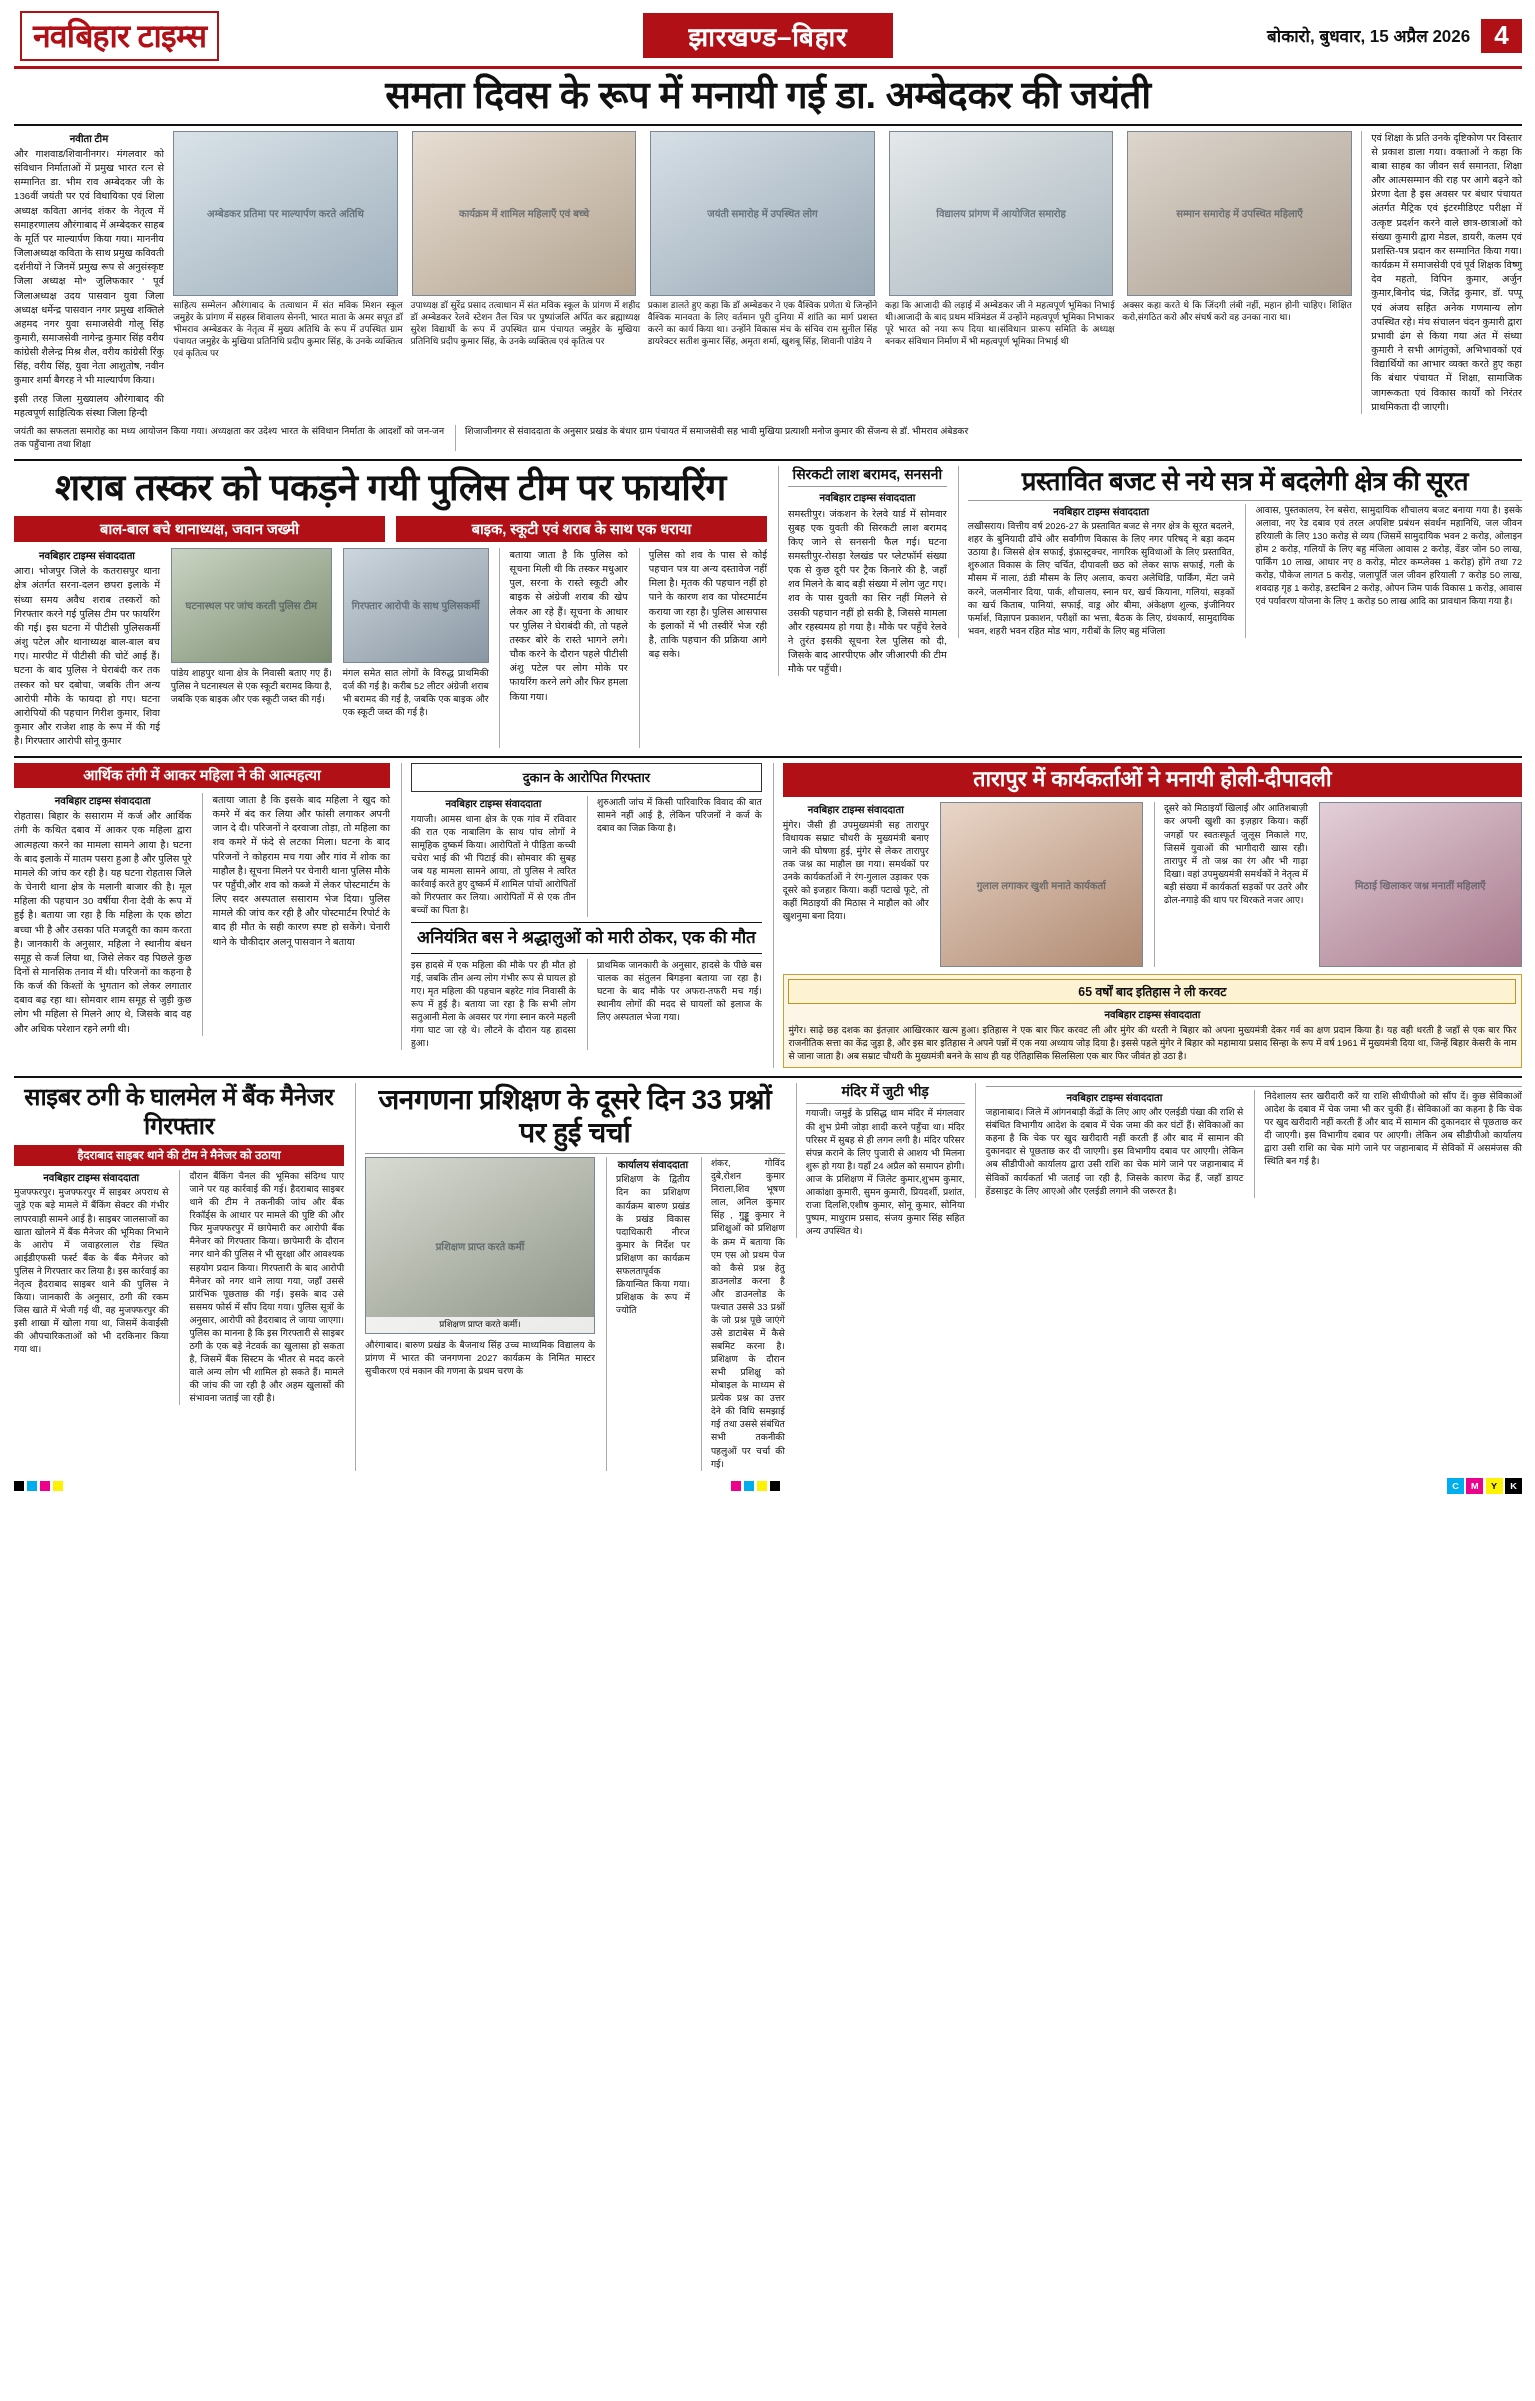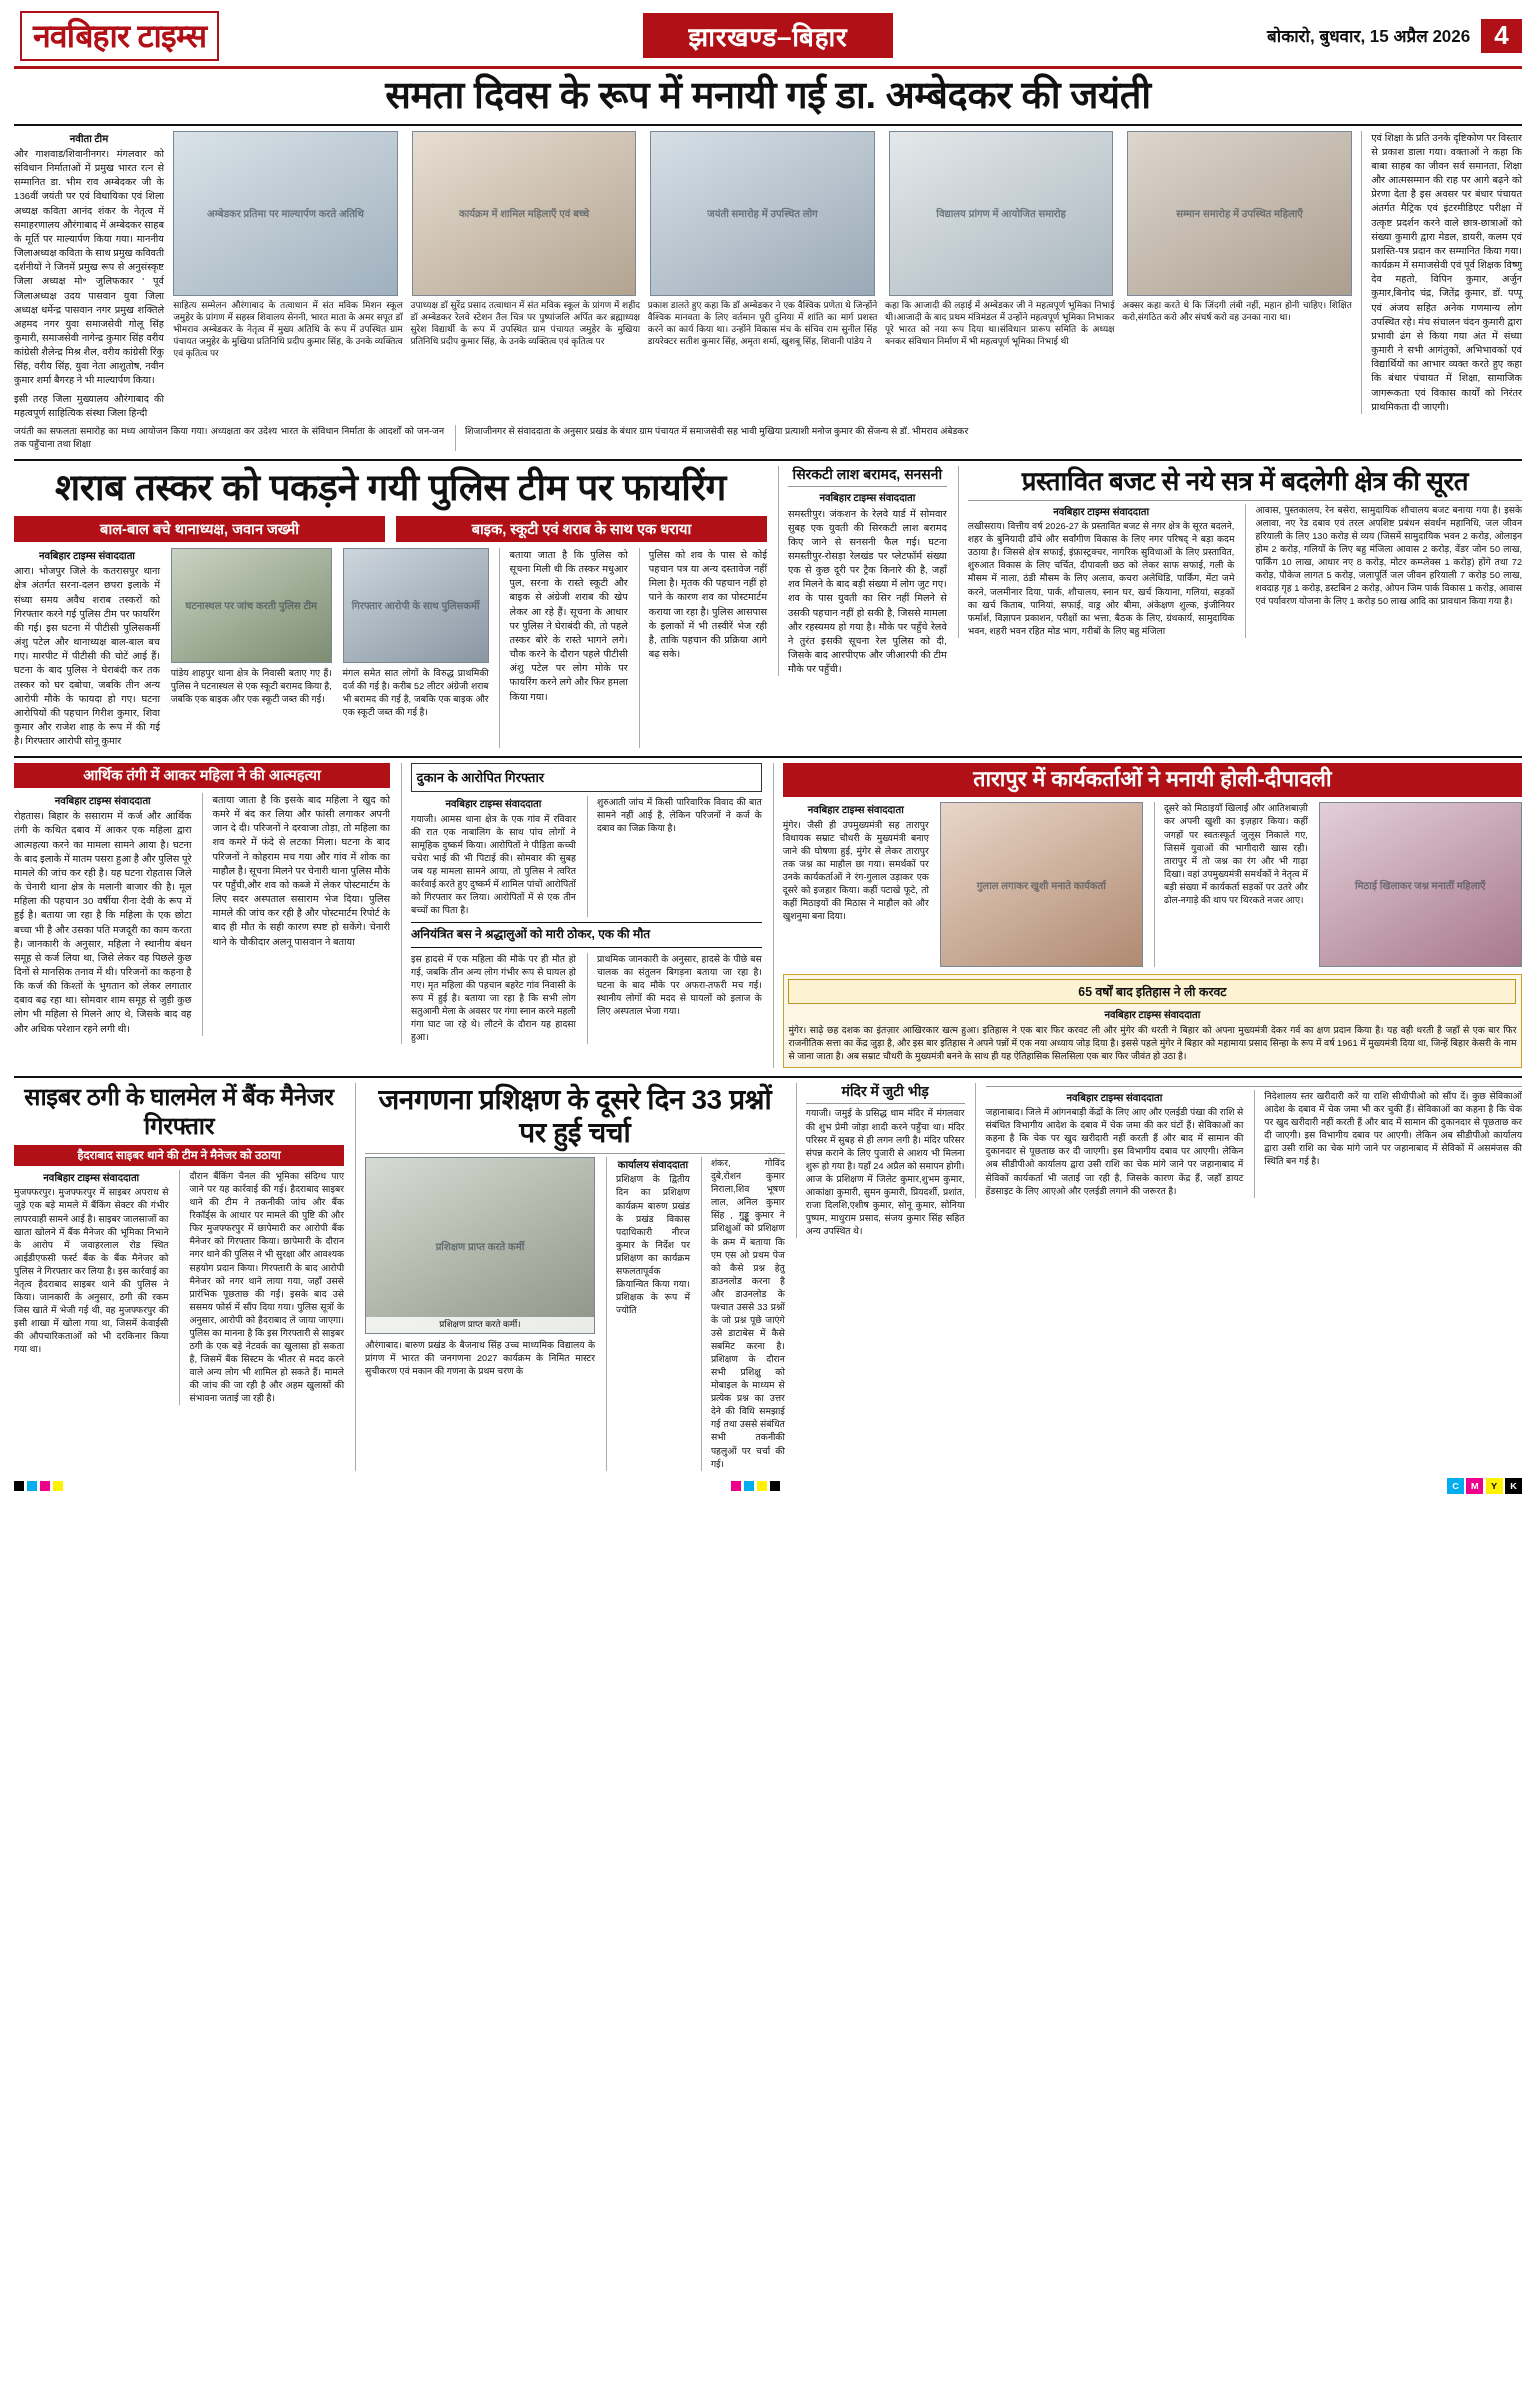--- a/index.html
+++ b/index.html
@@ -191,23 +191,24 @@
   }
   .dots { display: flex; gap: 3.1px; }
   .dots span { width: 10px; height: 10px; display:block; }
   .cmyk { display:flex; gap:2.3px; align-items:center; }
   .cmyk span {
     width: 17px; height: 15.4px; color:#fff; font-size: 9.2px; font-weight:bold;
     display:flex; align-items:center; justify-content:center;
   }
 
   .pull-quote {
-    font-size: 12px;
+    font-size: 17px;
     font-weight: bold;
     line-height: 1.25;
+    text-align: center;
     padding: 4.6px 0;
     border-top: 1.5px solid #111;
     border-bottom: 1.5px solid #111;
     margin: 4.6px 0;
   }
   .mini-head {
     font-size: 14px; font-weight: bold; text-align:center; line-height:1.25;
   }
 </style>
 </head>
@@ -348,21 +349,21 @@
           <div class="byline">नवबिहार टाइम्स संवाददाता</div>
           <div class="body-text">रोहतास। बिहार के ससाराम में कर्ज और आर्थिक तंगी के कथित दबाव में आकर एक महिला द्वारा आत्महत्या करने का मामला सामने आया है। घटना के बाद इलाके में मातम पसरा हुआ है और पुलिस पूरे मामले की जांच कर रही है। यह घटना रोहतास जिले के चेनारी थाना क्षेत्र के मलानी बाजार की है। मूल महिला की पहचान 30 वर्षीया रीना देवी के रूप में हुई है। बताया जा रहा है कि महिला के एक छोटा बच्चा भी है और उसका पति मजदूरी का काम करता है। जानकारी के अनुसार, महिला ने स्थानीय बंधन समूह से कर्ज लिया था, जिसे लेकर वह पिछले कुछ दिनों से मानसिक तनाव में थी। परिजनों का कहना है कि कर्ज की किश्तों के भुगतान को लेकर लगातार दबाव बढ़ रहा था। सोमवार शाम समूह से जुड़ी कुछ लोग भी महिला से मिलने आए थे, जिसके बाद वह और अधिक परेशान रहने लगी थी।</div>
         </div>
         <div class="col vline">
           <div class="body-text">बताया जाता है कि इसके बाद महिला ने खुद को कमरे में बंद कर लिया और फांसी लगाकर अपनी जान दे दी। परिजनों ने दरवाजा तोड़ा, तो महिला का शव कमरे में फंदे से लटका मिला। घटना के बाद परिजनों ने कोहराम मच गया और गांव में शोक का माहौल है। सूचना मिलने पर चेनारी थाना पुलिस मौके पर पहुँची,और शव को कब्जे में लेकर पोस्टमार्टम के लिए सदर अस्पताल ससाराम भेज दिया। पुलिस मामले की जांच कर रही है और पोस्टमार्टम रिपोर्ट के बाद ही मौत के सही कारण स्पष्ट हो सकेंगे। चेनारी थाने के चौकीदार अलनू पासवान ने बताया</div>
         </div>
       </div>
     </div>
 
     <div class="vline" style="flex:0 0 361px">
-      <div class="box-outline" style="font-size:13px;font-weight:bold">दुकान के आरोपित गिरफ्तार</div>
+      <div class="box-outline" style="text-align:center;font-size:13px;font-weight:bold">दुकान के आरोपित गिरफ्तार</div>
       <div class="cols" style="margin-top:4.6px">
         <div class="col">
           <div class="byline">नवबिहार टाइम्स संवाददाता</div>
           <div class="body-text small">गयाजी। आमस थाना क्षेत्र के एक गांव में रविवार की रात एक नाबालिग के साथ पांच लोगों ने सामूहिक दुष्कर्म किया। आरोपितों ने पीड़िता कच्ची चचेरा भाई की भी पिटाई की। सोमवार की सुबह जब यह मामला सामने आया, तो पुलिस ने त्वरित कार्रवाई करते हुए दुष्कर्म में शामिल पांचों आरोपितों को गिरफ्तार कर लिया। आरोपितों में से एक तीन बच्चों का पिता है।</div>
         </div>
         <div class="col vline">
           <div class="body-text small">शुरुआती जांच में किसी पारिवारिक विवाद की बात सामने नहीं आई है, लेकिन परिजनों ने कर्ज के दबाव का जिक्र किया है।</div>
         </div>
       </div>
       <div class="pull-quote">अनियंत्रित बस ने श्रद्धालुओं को मारी ठोकर, एक की मौत</div>

